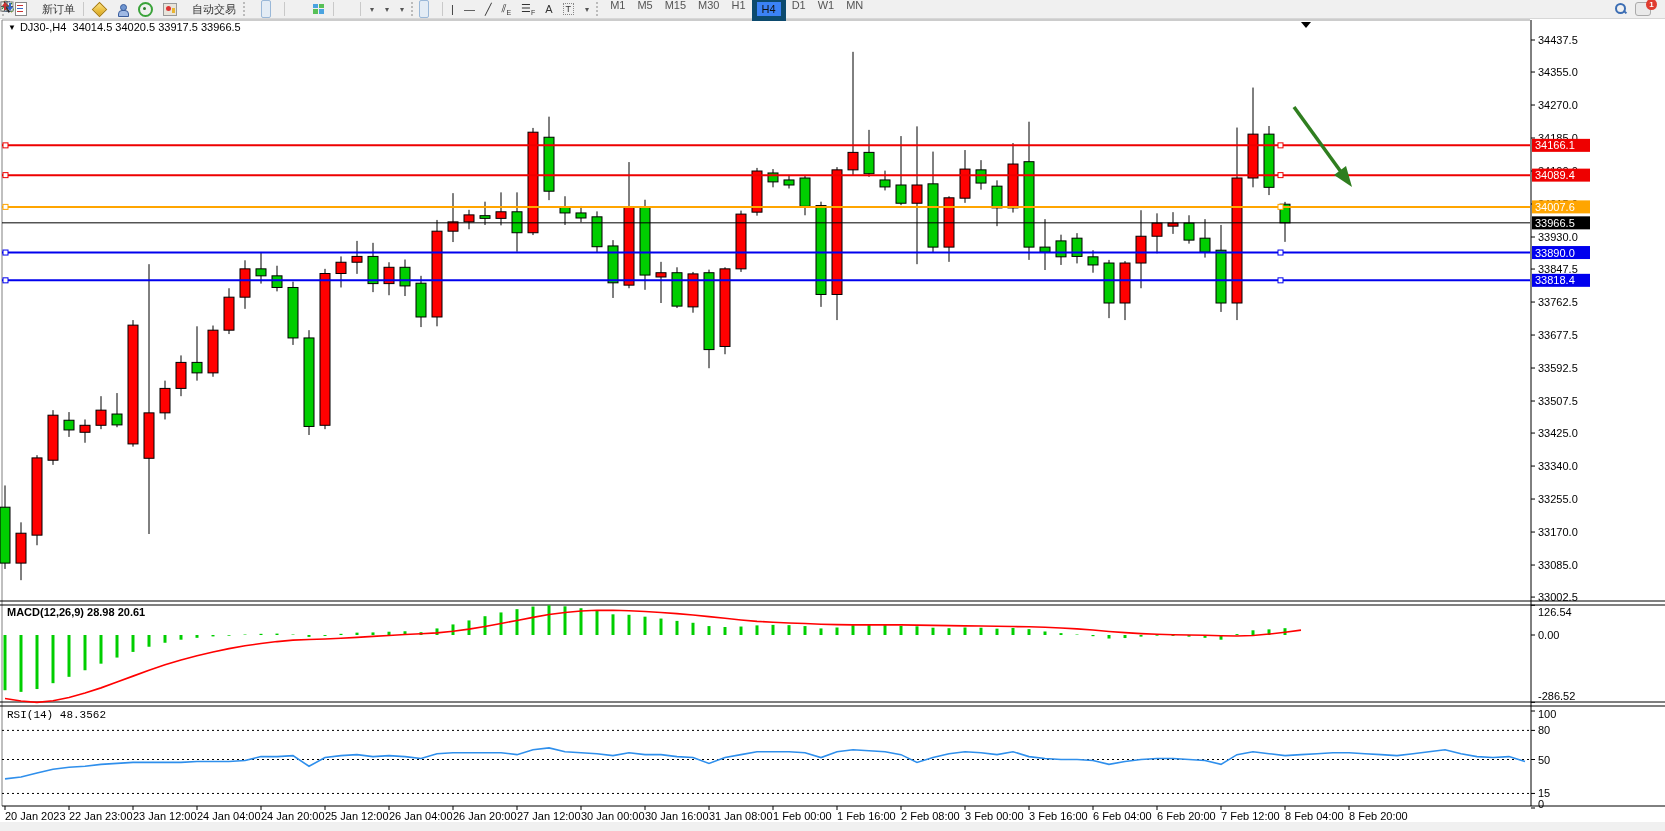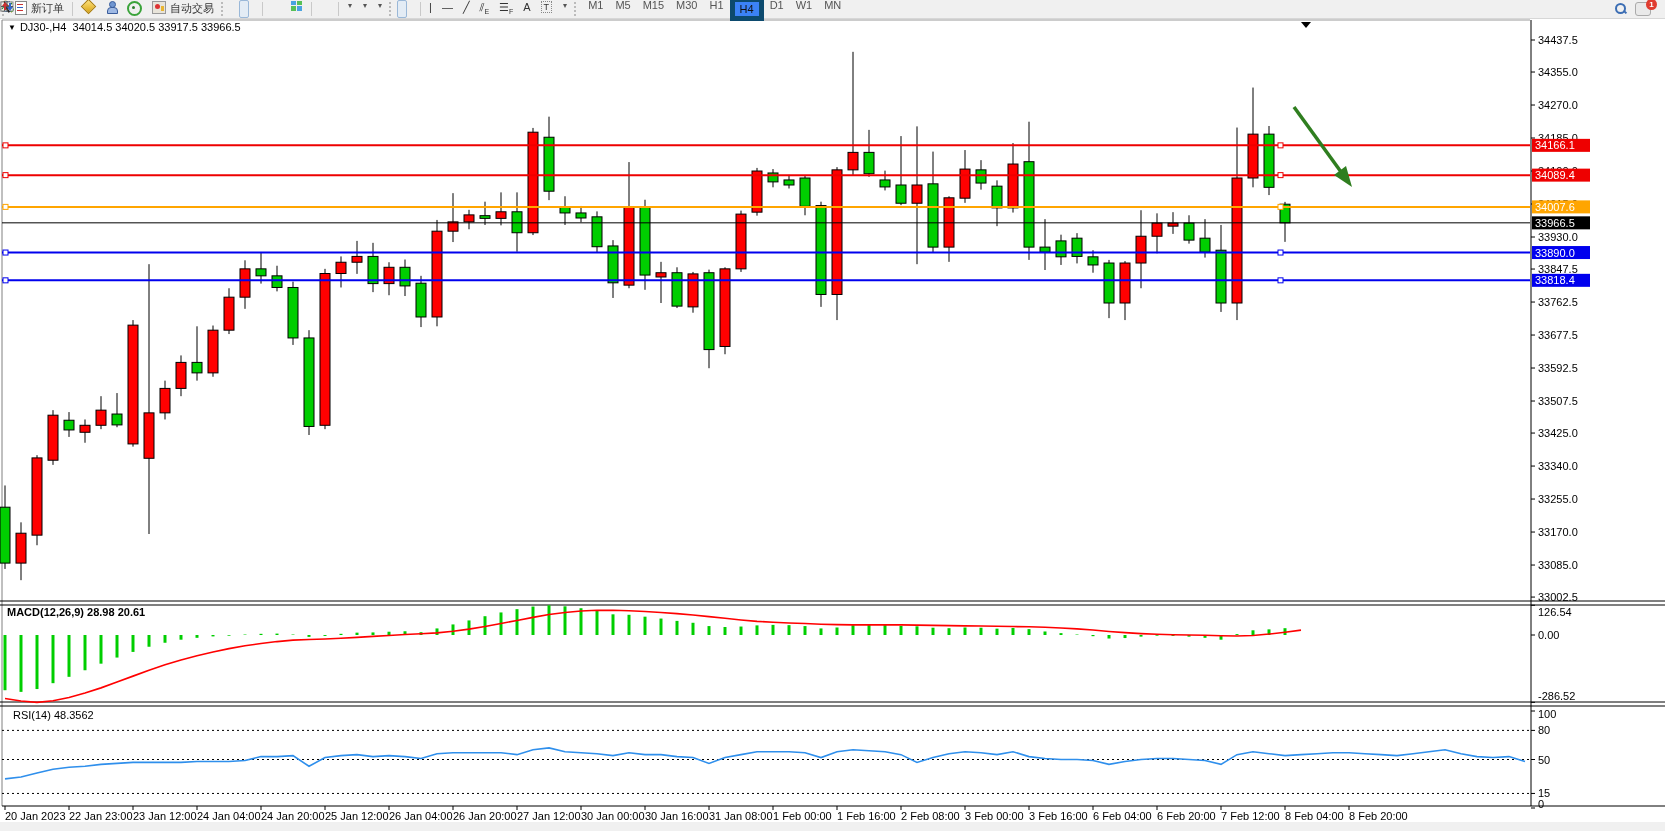--- a/index.html
+++ b/index.html
@@ -1,20 +1,20 @@
 <!DOCTYPE html>
 <html><head>
 <meta charset="utf-8">
 <style>
   html,body{margin:0;padding:0;width:1665px;height:831px;overflow:hidden;
     font-family:"Liberation Sans",sans-serif;background:#fff;}
   
   .toolbar{position:absolute;left:0;top:0;width:1665px;height:18px;background:#f0f0f0;
     border-bottom:1px solid #d7d7d7;display:flex;align-items:center;font-size:11px;color:#333;z-index:50;}
-  .tbtn{height:16px;display:flex;align-items:flex-start;gap:4px;padding:0 4px;border:1px solid transparent;border-radius:2px;}
+  .tbtn{height:16px;display:flex;align-items:center;gap:15px;padding:0 4px;border:1px solid transparent;border-radius:2px;}
   .tbtn.pressed{background:#e3ecf5;border:1px solid #9ab8d8;}
   .tsep{width:1px;height:14px;background:#c9c9c9;margin:0 3px;}
   .grip{width:4px;height:14px;margin:0 2px;border-left:2px dotted #bbb;}
   .caret{font-size:8px;color:#555;margin-left:1px;}
   .tf{padding:1px 5px;color:#555;border:1px solid transparent;}
   .tf.active{background:#3b82f6;border:5px solid #0c4a6e;color:#111;}
   .icon{display:inline-block;}
   .ic-doc{width:10px;height:12px;background:#fff;border:1px solid #888;position:relative;}
   .ic-doc::after{content:"";position:absolute;left:1px;top:2px;width:6px;height:1px;background:#c33;box-shadow:0 3px 0 #36c,0 6px 0 #c33;}
   .ic-gold{width:9px;height:9px;background:linear-gradient(135deg,#ffe27a,#d9a415);transform:rotate(45deg);border:1px solid #a97c0a;margin:0 2px;}
@@ -39,21 +39,21 @@
   .ic-search::before{content:"";position:absolute;left:0;top:0;width:7px;height:7px;border:2px solid #3c6eb4;border-radius:50%;}
   .ic-search::after{content:"";position:absolute;left:8px;top:8px;width:4px;height:2px;background:#3c6eb4;transform:rotate(45deg);}
   .ic-chat{width:14px;height:12px;background:#e9e9e9;border:1px solid #aaa;border-radius:3px;position:relative;margin-right:14px;}
   .badge{position:absolute;right:-7px;top:-4px;width:11px;height:11px;border-radius:50%;background:#e03c2f;color:#fff;
     font-size:8px;line-height:11px;text-align:center;font-weight:bold;}
   
   .overlay{position:absolute;font-size:11px;color:#000;z-index:20;white-space:pre;}
   #chartTitle{left:8px;top:21px;font-weight:normal;}
   #chartTitle .tri{font-size:8px;margin-right:4px;vertical-align:1px;}
   #macdLabel{left:7px;top:606px;font-weight:bold;}
-  #rsiLabel{left:13px;top:709px;}
+  #rsiLabel{left:7px;top:709px;font-family:Liberation Mono, monospace;}
   svg{position:absolute;left:0;top:0;z-index:10;}
   text{font-family:"Liberation Sans",sans-serif;}
 </style>
 </head>
 <body>
 
 <div class="toolbar">
   <span class="grip"></span>
   <span class="tbtn">
     <span class="icon ic-doc"></span>

